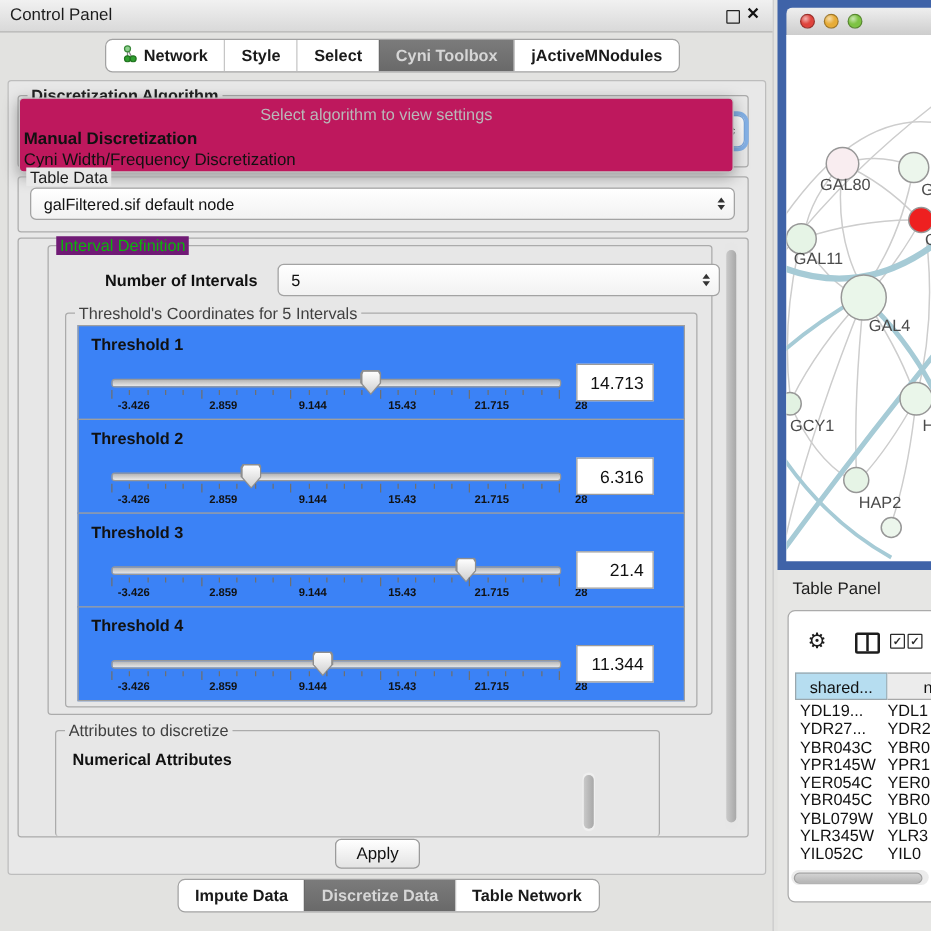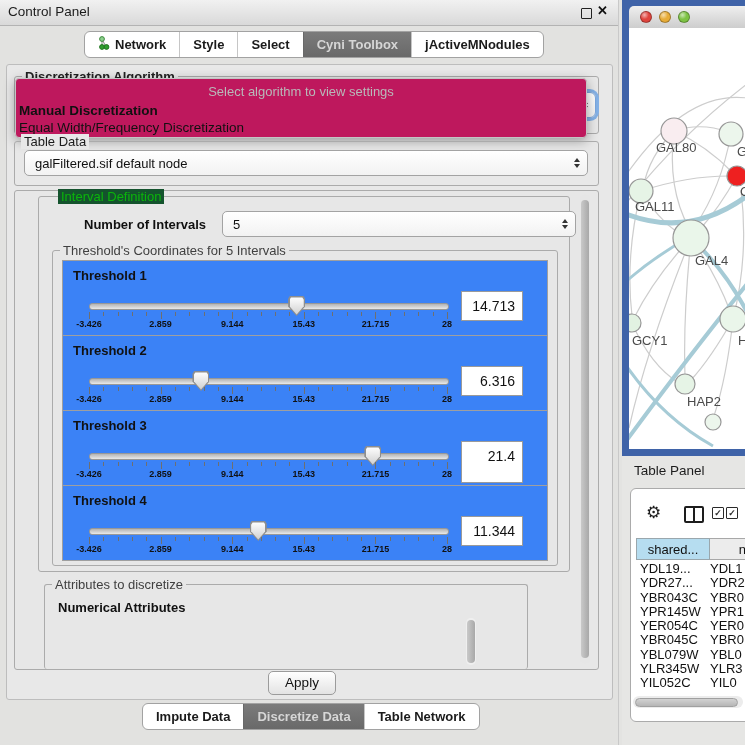--- a/index.html
+++ b/index.html
@@ -41,21 +41,21 @@
 
   .panel-box{background:#3b82f6;border:1px solid #9f9f9f;}
   .th-label{position:absolute;left:10px;top:7px;font-size:13px;font-weight:700;color:#111;}
   .track{position:absolute;height:5px;border-radius:3px;background:linear-gradient(#b4b4b4,#e9e9e9);border:1px solid #989898;}
   .thumb{position:absolute;width:17px;height:20px;top:-8px;}
   .thumb .o{position:absolute;inset:0;background:#8e8e8e;clip-path:polygon(10% 0,90% 0,100% 14%,100% 52%,50% 100%,0 52%,0 14%);}
   .thumb .i{position:absolute;inset:1.4px;background:linear-gradient(#ffffff,#cfcfcf);clip-path:polygon(10% 0,90% 0,100% 14%,100% 52%,50% 100%,0 52%,0 14%);}
   .ticks{position:absolute;height:8px;}
   .tick{position:absolute;top:0;width:1px;height:4px;background:#6f6f6f;}
   .tick.major{height:7px;}
-  .slbls{position:absolute;height:10px;}
+  .slbls{position:absolute;height:10px;margin-left:18px;}
   .slbl{position:absolute;transform:translateX(-50%);font-size:9px;font-weight:700;color:#111;white-space:nowrap;}
   .vbox{position:absolute;background:#fff;border:1px solid #9a9a9a;font-size:14px;color:#111;text-align:right;box-sizing:border-box;padding:6px 7px 0 0;}
 
   .sb-track{background:#e6e6e6;border-radius:5px;}
   .sb-thumb{background:linear-gradient(90deg,#c9c9c9,#a8a8a8);border-radius:4px;}
 
   #attr-list{background:#fff;font-size:13px;color:#222;overflow:hidden;}
   #attr-list .item{padding:0 0 0 10px;height:16px;line-height:16px;white-space:nowrap;}
 
   #apply-btn{left:268px;top:671px;width:66px;height:22px;background:linear-gradient(#ffffff,#e3e3e3);border:1px solid #9b9b9b;border-radius:5px;font-size:13.5px;color:#111;text-align:center;line-height:22px;}
@@ -125,40 +125,40 @@
       <div class="stepper">
           <i class="up"></i>
           <i class="dn"></i>
         </div>
     </div>
 
     <div class="abs" id="algo-popup">
       <div class="ph">Select algorithm to view settings</div>
       <div id="popup-items">
           <div class="popup-item bold" style="top: 24px;">Manual Discretization</div>
-          <div class="popup-item" style="top: 41px;">Equal Width/Frequency Discretization</div>
+          <div class="popup-item" style="top: 41px;">Cyni Width/Frequency Discretization</div>
         </div>
     </div>
 
     <div class="abs group" style="left:14px;top:141px;width:583px;height:43px;"></div>
     <div class="abs gtitle dark" style="left:21px;top:134px;font-weight:400;color:#1b1b1b;">Table Data</div>
     <div class="abs combo" style="left:24px;top:150px;width:564px;height:26px;">
       <span>galFiltered.sif default node</span>
       <div class="stepper">
           <i class="up"></i>
           <i class="dn"></i>
         </div>
     </div>
 
     <div class="abs group" style="left:14px;top:190px;width:583px;height:478px;background:#e7e7e7;"></div>
     <div class="abs sb-track" style="left:580px;top:194px;width:10px;height:470px;"></div>
     <div class="abs sb-thumb" style="left:581px;top:200px;width:8px;height:458px;"></div>
 
     <div class="abs group" style="left:38px;top:196px;width:530px;height:374px;"></div>
-    <div class="abs gtitle green" style="left:58px;top:189px;background:#14532d;">Interval Definition</div>
+    <div class="abs gtitle green" style="left:45px;top:189px;background:#701a75;">Interval Definition</div>
 
     <div class="abs" style="left:84px;top:217px;font-size:13px;font-weight:700;color:#111;">Number of Intervals</div>
     <div class="abs combo" style="left:222px;top:211px;width:354px;height:26px;">
       <span>5</span>
       <div class="stepper">
           <i class="up"></i>
           <i class="dn"></i>
         </div>
     </div>
 
@@ -294,21 +294,21 @@
             <div class="tick major" style="left: 100%;"></div>
           </div>
     <div class="slbls" style="left:26px;top:58px;width:358px;">
             <span class="slbl" style="left: 0%;">-3.426</span>
             <span class="slbl" style="left: 20%;">2.859</span>
             <span class="slbl" style="left: 40%;">9.144</span>
             <span class="slbl" style="left: 60%;">15.43</span>
             <span class="slbl" style="left: 80%;">21.715</span>
             <span class="slbl" style="left: 100%;">28</span>
           </div>
-    <div class="vbox" style="left:398px;top:30px;width:62px;height:42px;">21.4</div>
+    <div class="vbox" style="left:398px;top:30px;width:62px;height:30px;">21.4</div>
   </div>
         <div class="abs panel-box th-panel" style="left: 62px; width: 484px; height: 74px; top: 485px;">
     <div class="th-label">Threshold 4</div>
     <div class="track" style="left:26px;top:42px;width:358px;">
       <div class="thumb" style="left: calc(47% - 8.5px);">
               <div class="o"></div>
               <div class="i"></div>
             </div>
     </div>
     <div class="ticks" style="left:26px;top:51px;width:358px;">

